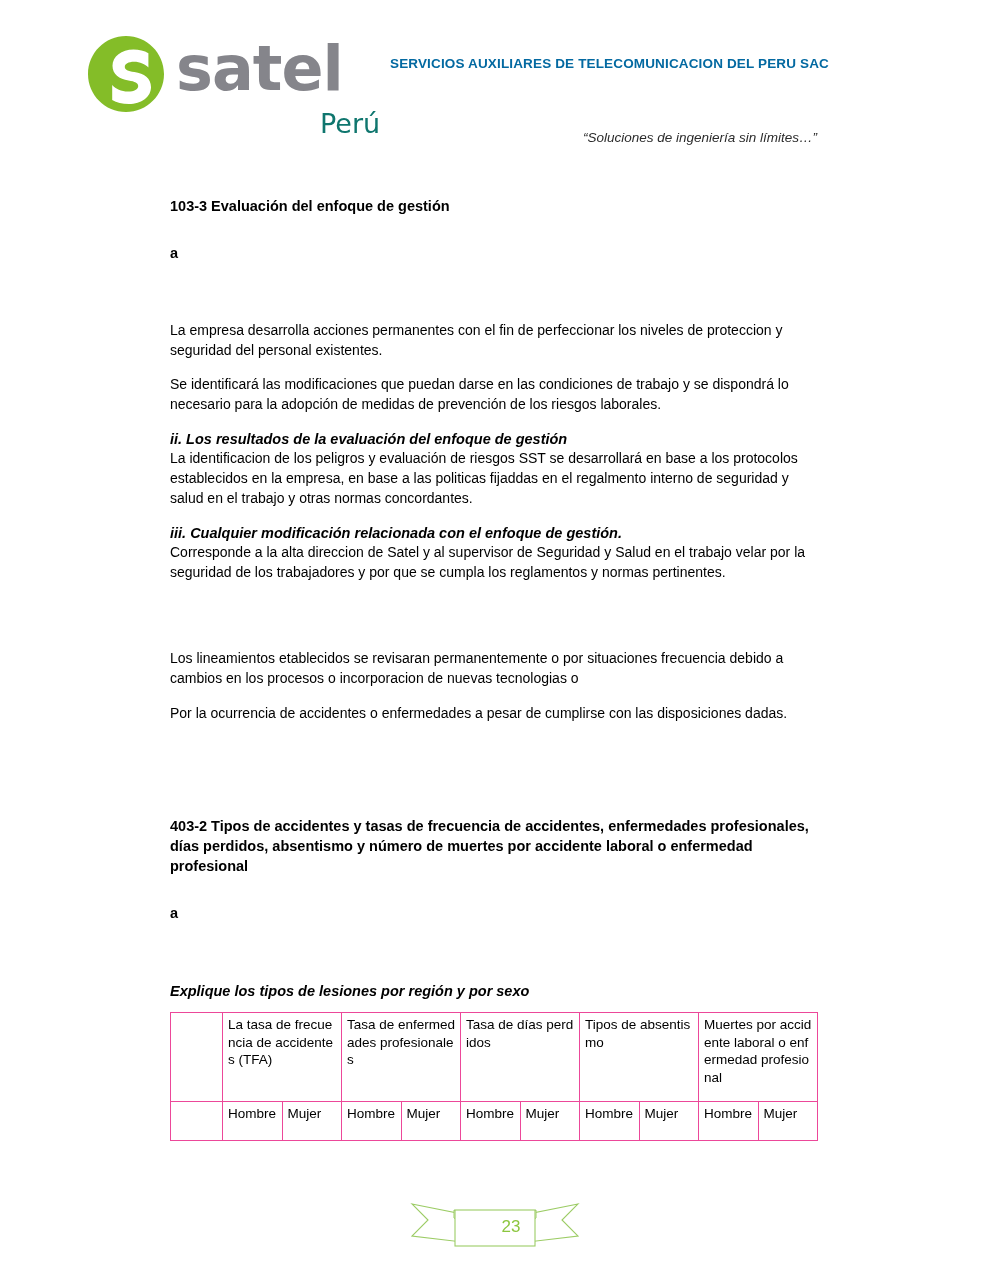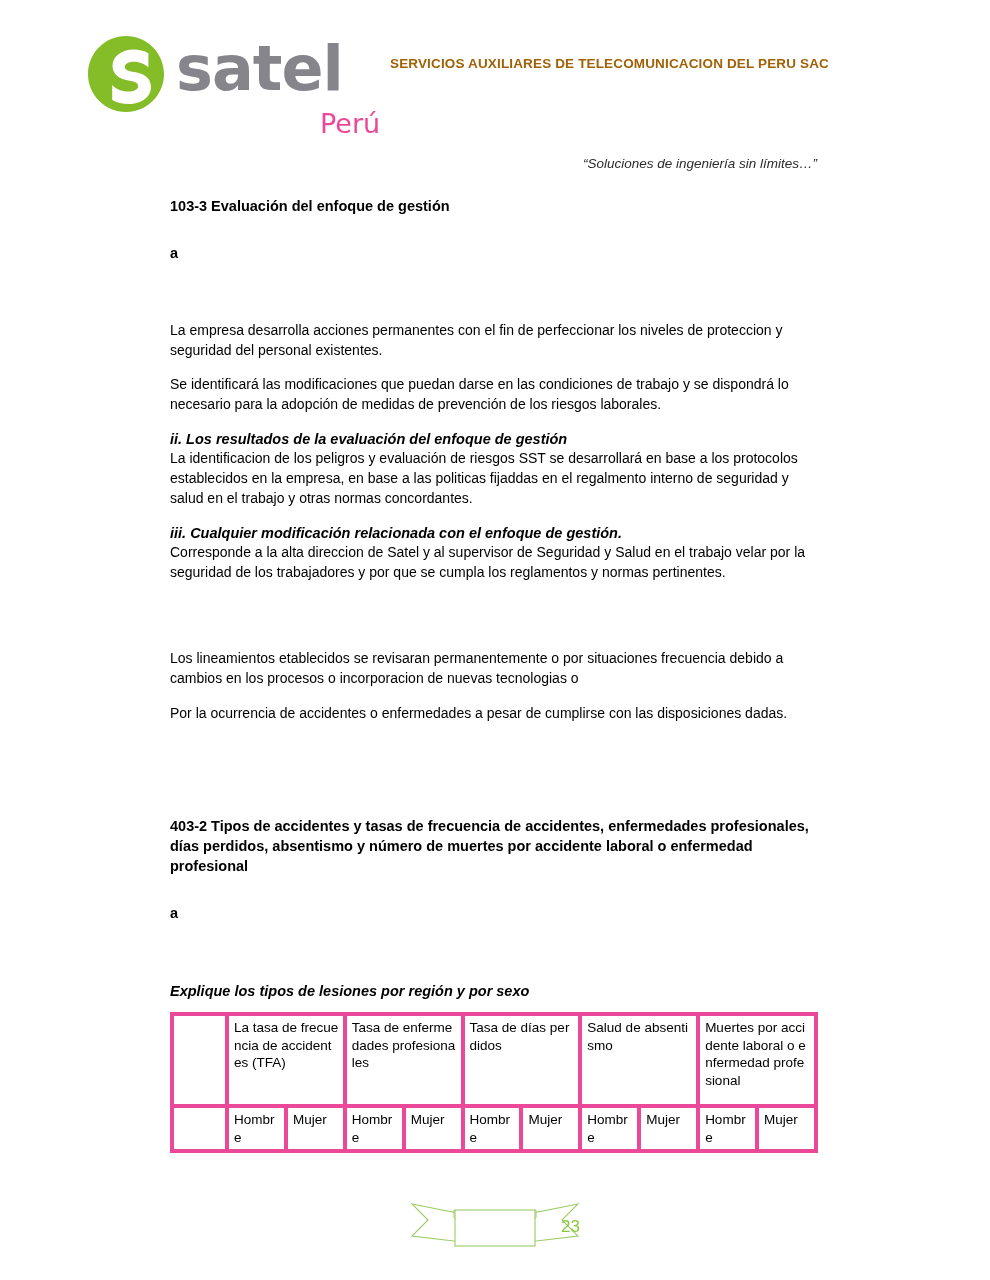--- a/index.html
+++ b/index.html
@@ -48,44 +48,43 @@
     letter-spacing: -1px;
     color: #85858b;
     line-height: 1;
   }
   #logo-sub {
     position: absolute;
     left: 232px;
     top: 74px;
     font-family: "DejaVu Sans", sans-serif;
     font-size: 27px;
-    color: #ec4899;
+    color: #0f766e;
     line-height: 1;
   }
   #company-name {
     position: absolute;
     left: 390px;
     top: 56px;
     font-family: "Liberation Sans", sans-serif;
     font-size: 13.5px;
     font-weight: 600;
     letter-spacing: 0.15px;
-    color: #a16207;
+    color: #0369a1;
     white-space: nowrap;
   }
   #tagline {
     position: absolute;
     left: 583px;
     top: 130px;
     font-family: "Liberation Sans", sans-serif;
     font-style: italic;
     font-size: 13.5px;
     color: #2b2b2b;
     white-space: nowrap;
-    margin-top: 26px;
   }
 
   
   #content {
     position: absolute;
     left: 170px;
     top: 168px;
     width: 650px;
     margin-top: 28px;
   }
@@ -133,21 +132,21 @@
   }
   table.gri-table {
     border-collapse: collapse;
     table-layout: fixed;
     width: 648px;
     font-family: "Liberation Sans", sans-serif;
     font-size: 13.5px;
     color: #000;
   }
   table.gri-table td {
-    border: 4px solid #ec4899;
+    border: 1px solid #ec4899;
     vertical-align: top;
     padding: 3px 4px 3px 5px;
     line-height: 1.30;
     word-break: break-all;
     overflow-wrap: anywhere;
   }
   td.col-region  { width: 42px; }
   td.col-h       { width: 80px; }
   td.col-m       { width: 62px; }
   tr.row-group td { height: 82px; }
@@ -165,24 +164,24 @@
   #ribbon {
     position: absolute;
     left: 50%;
     transform: translateX(-50%);
     top: 0;
     width: 170px;
     height: 60px;
   }
   #page-number {
     position: absolute;
-    left: 0;
+    left: 16px;
     top: 22px;
     width: 170px;
-    text-align: right;
+    text-align: center;
     font-family: "Liberation Sans", sans-serif;
     font-size: 17px;
     color: #8cc63f;
     line-height: 1;
   }
 </style>
 </head>
 <body>
 
 <div id="page">
@@ -259,21 +258,21 @@
     <p class="h-bold-italic">Explique los tipos de lesiones por región y por sexo</p>
 
     <div id="data-table-wrap">
       <table class="gri-table">
         <tbody>
           <tr class="row-group">
             <td class="col-region"></td>
             <td class="col-group" colspan="2">La tasa de frecuencia de accidentes (TFA)</td>
             <td class="col-group" colspan="2">Tasa de enfermedades profesionales</td>
             <td class="col-group" colspan="2">Tasa de días perdidos</td>
-            <td class="col-group" colspan="2">Salud de absentismo</td>
+            <td class="col-group" colspan="2">Tipos de absentismo</td>
             <td class="col-group" colspan="2">Muertes por accidente laboral o enfermedad profesional</td>
           </tr>
           <tr class="row-sex">
             <td class="col-region"></td>
             <td class="col-h">Hombre</td>
             <td class="col-m">Mujer</td>
             <td class="col-h">Hombre</td>
             <td class="col-m">Mujer</td>
             <td class="col-h">Hombre</td>
             <td class="col-m">Mujer</td>

